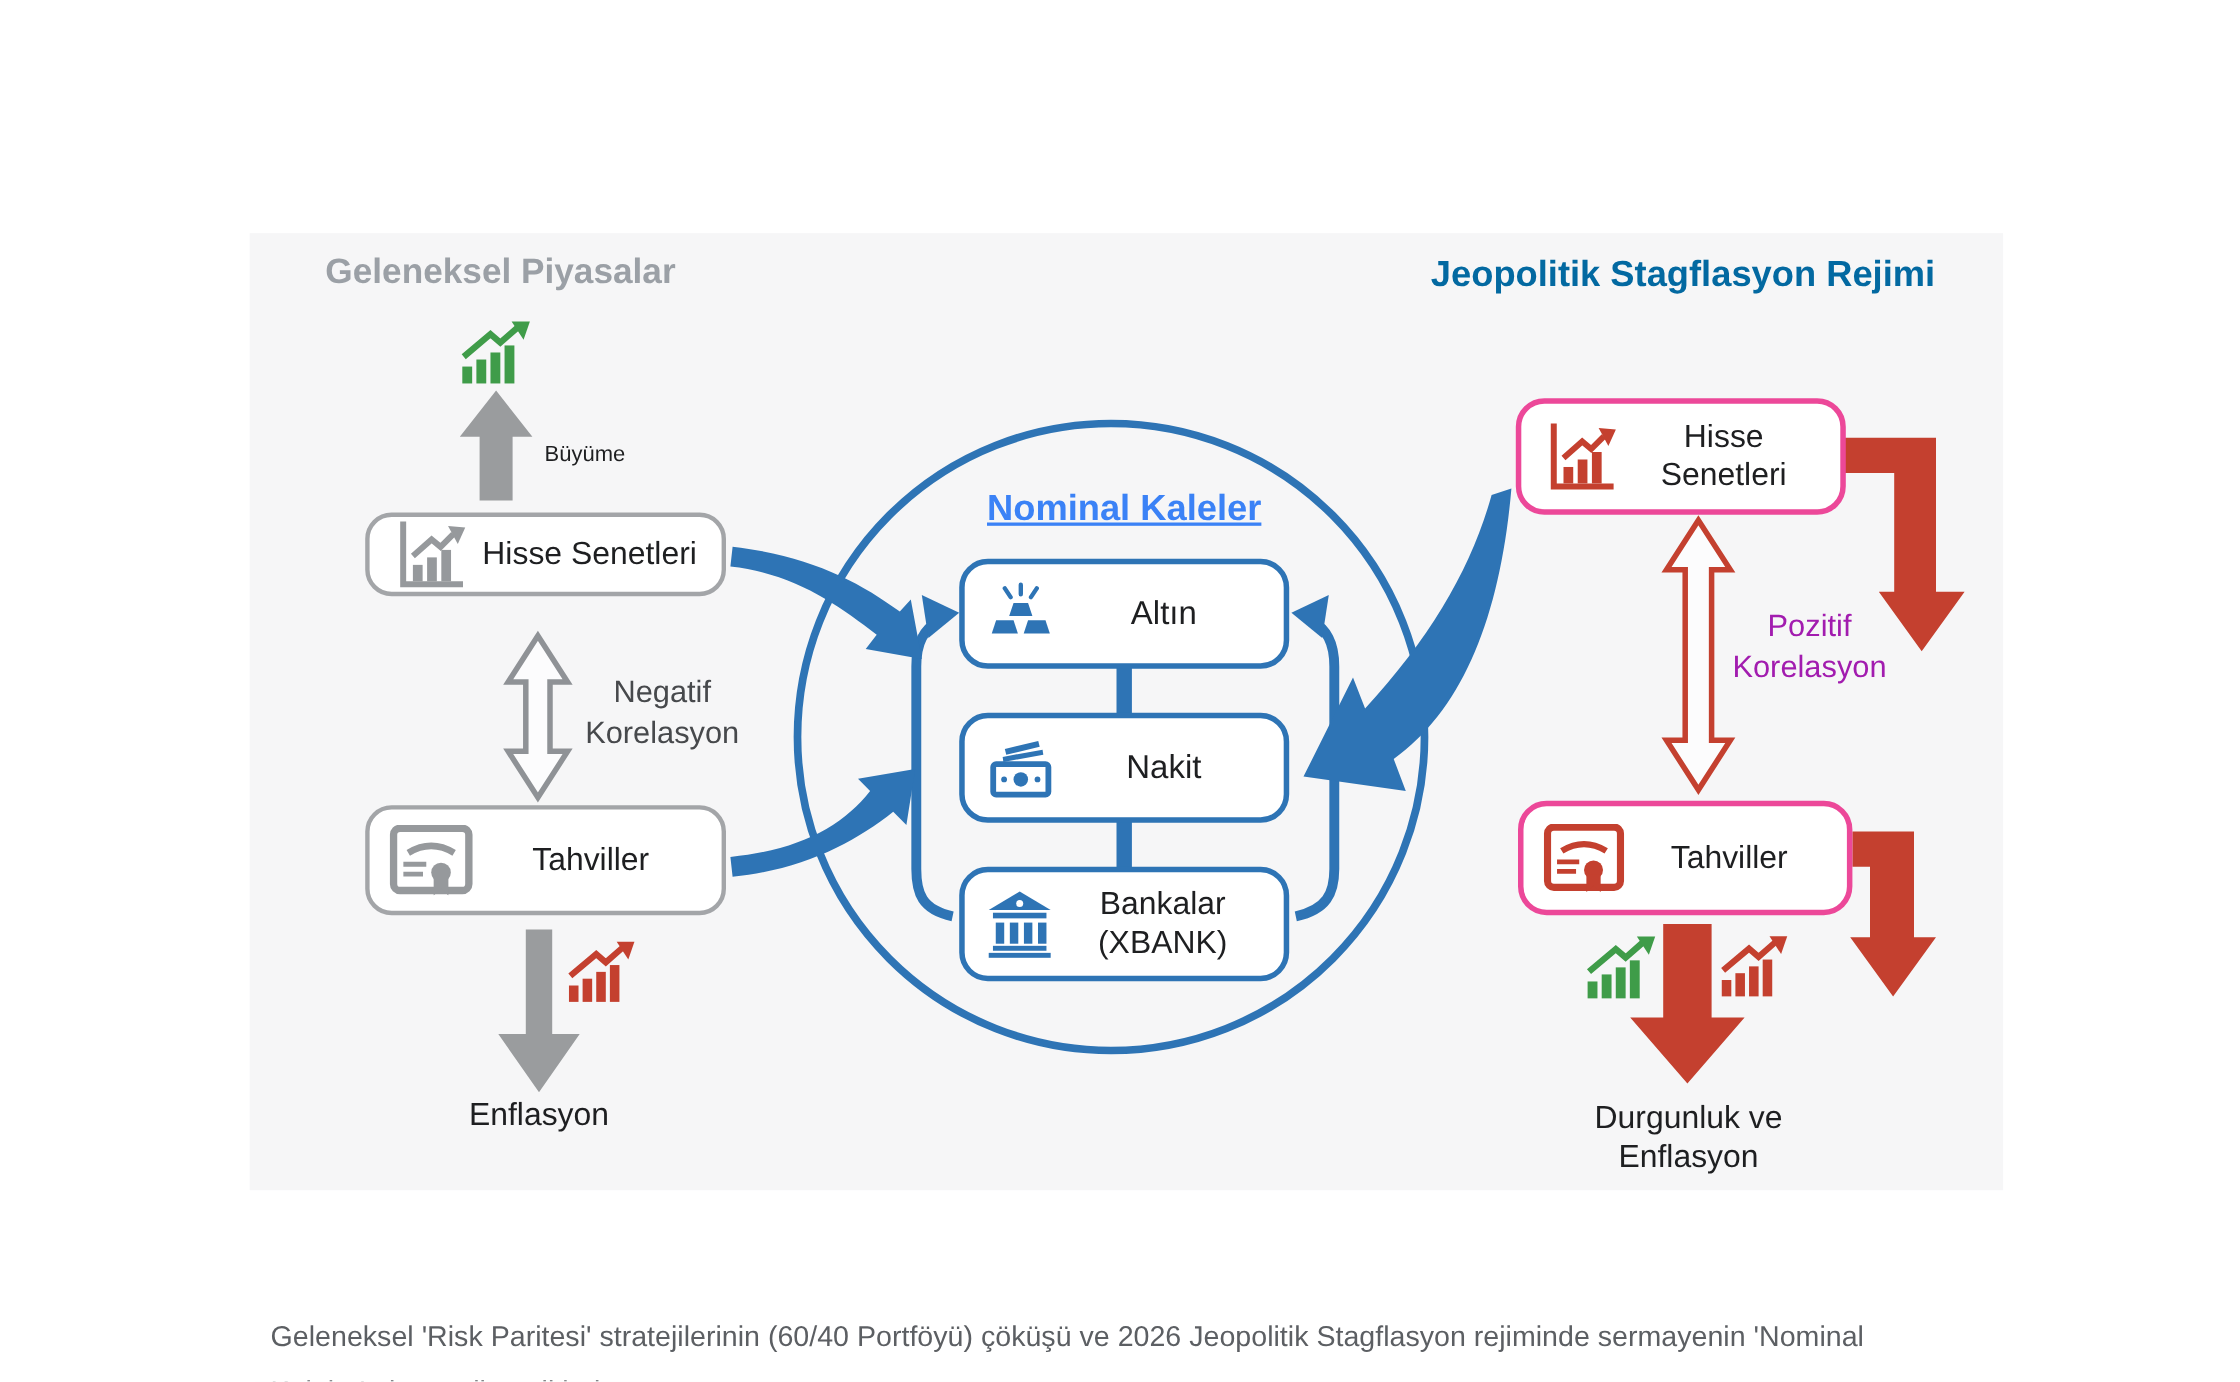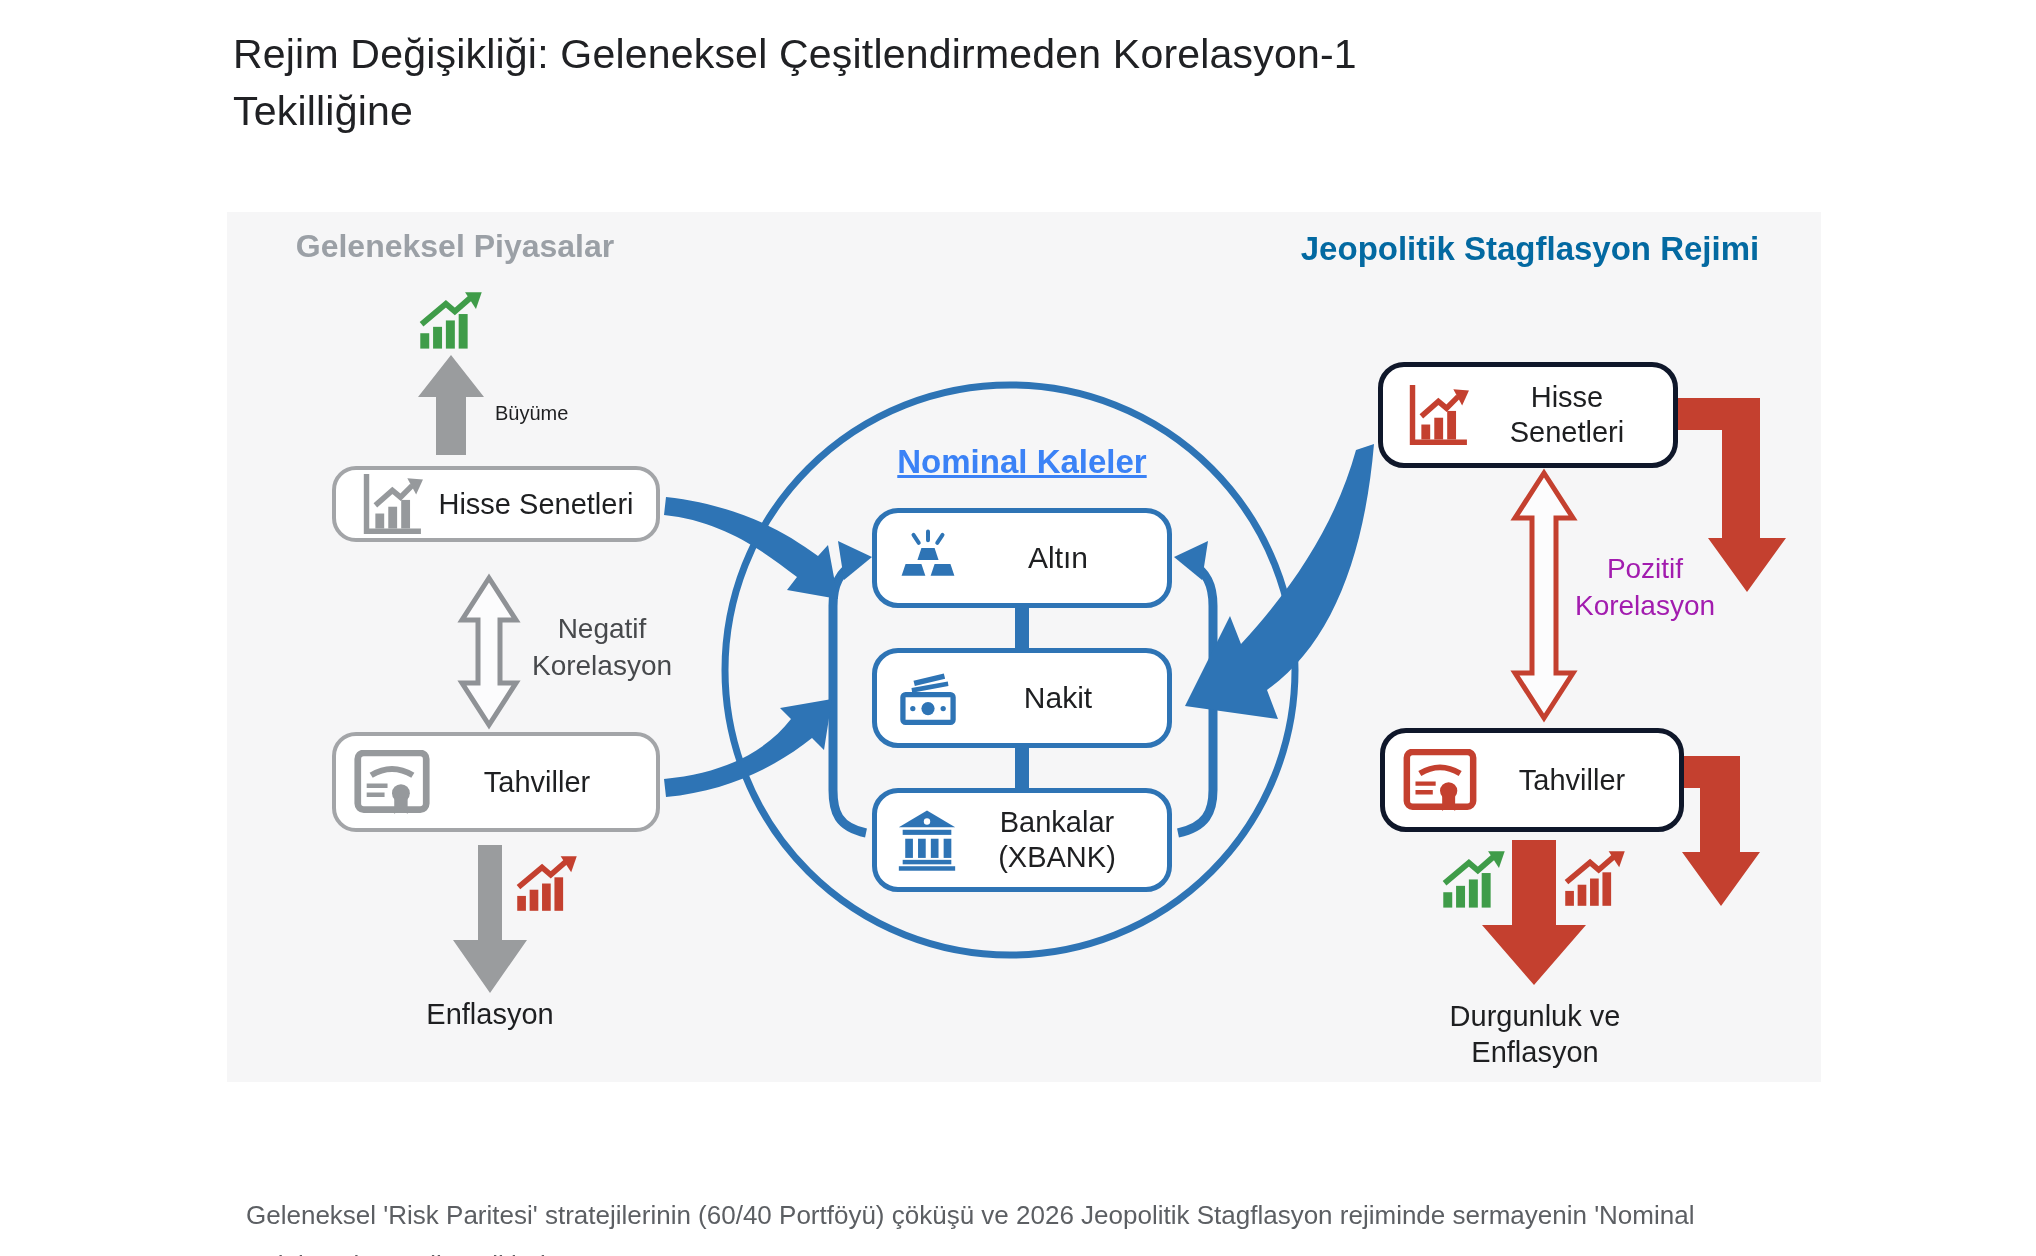--- a/index.html
+++ b/index.html
@@ -12,35 +12,34 @@
   .overlay{left:0;top:0;width:2036px;height:1256px;pointer-events:none;}
   .hdr{font-weight:bold;text-align:center;}
   .hdr-gray{left:270px;top:228px;width:370px;font-size:32px;color:#9ba0a6;}
   .hdr-red{left:1280px;top:230px;width:500px;font-size:33px;color:#0369a1;}
   .hdr-blue{left:872px;top:443px;width:300px;font-size:33px;color:#3b82f6;text-decoration:underline;}
   .box{position:absolute;display:flex;align-items:center;background:#ffffff;
        box-sizing:border-box;padding:0 12px 0 18px;}
   .box .lbl{flex:1;text-align:center;color:#1e1f21;line-height:1.2;}
   .box-gray{border:4px solid #a3a5a8;border-radius:24px;}
   .box-blue{border:5px solid #2e74b5;border-radius:26px;}
-  .box-red{border:5px solid #0f172a;border-radius:26px;}
+  .box-red{border:5px solid #ec4899;border-radius:26px;}
   .fs29{font-size:29px;} .fs30{font-size:30px;align-items:center;}
   .note{color:#1e1f21;font-size:20px;}
   .corr{font-size:28px;text-align:center;line-height:37px;}
   .corr-gray{color:#47494c;} .corr-red{color:#a21caf;}
   .big-lbl{font-size:29px;color:#1e1f21;text-align:center;line-height:36px;}
   .caption{left:246px;top:1190px;width:1545px;font-size:26px;line-height:50px;color:#5c5f63;}
   .line{display:block;}
 </style>
 </head>
 <body>
 
 <div class="page">
 
-  <div class="abs title">Rejim Değişikliği: Geleneksel Çeşitlendirmeden Korelasyon-1 Tekilliğine</div>
 
   <div class="abs panel"></div>
 
   <svg class="abs overlay" viewBox="0 0 2036 1256">
     <defs>
       <g id="ic-trend">
         <rect x="2" y="66" width="14" height="24"></rect>
           <rect x="22" y="56" width="14" height="34"></rect>
         <rect x="42" y="46" width="14" height="44"></rect>
           <rect x="62" y="36" width="14" height="54"></rect>

